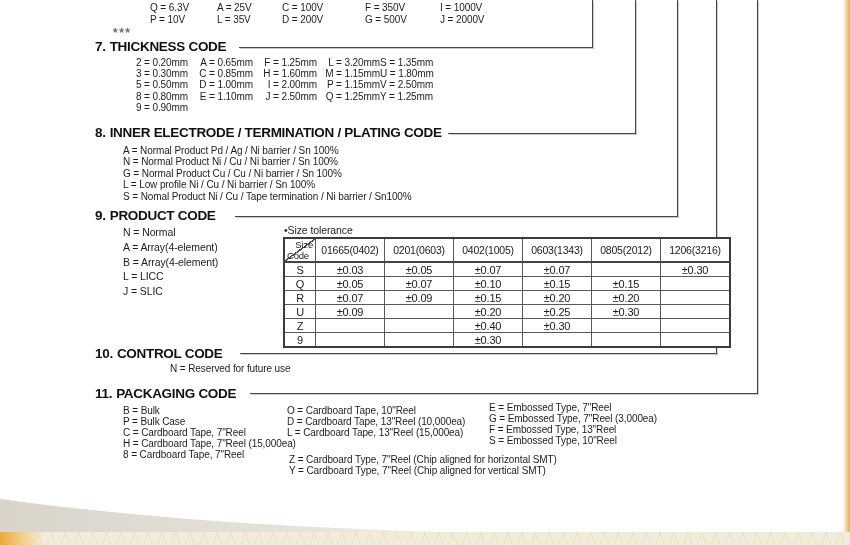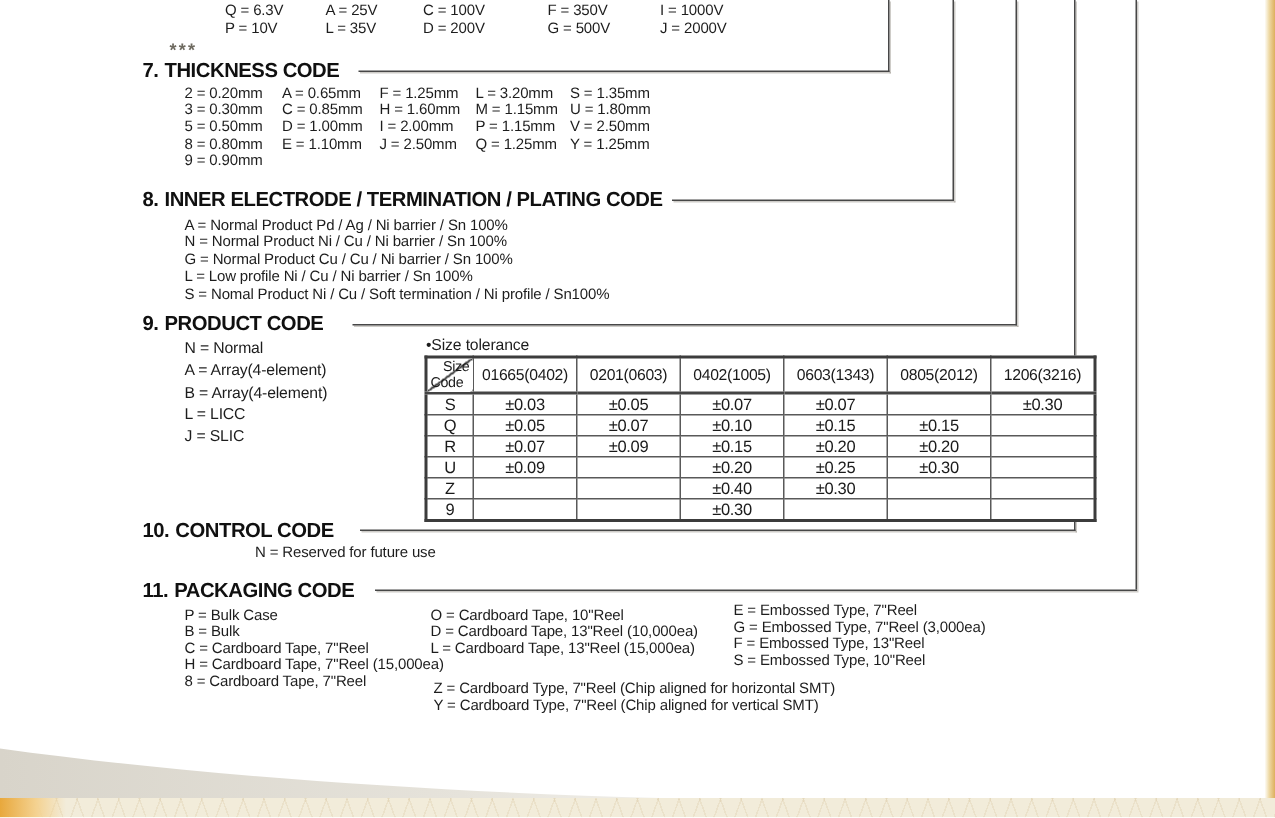--- a/index.html
+++ b/index.html
@@ -23,21 +23,21 @@
   .vgrid{left:150px;top:2px;}
   .vgrid .grow{height:11.5px;line-height:11.5px;}
   .vgrid .gcell{display:inline-block;}
   .vgrid .gcell:nth-child(1){width:67px;}
   .vgrid .gcell:nth-child(2){width:65px;}
   .vgrid .gcell:nth-child(3){width:83px;}
   .vgrid .gcell:nth-child(4){width:75px;}
   
   .tgrid{left:123px;top:57px;}
   .tgrid .grow{height:11.2px;line-height:11.2px;}
-  .tgrid .gcell{display:inline-block;}
+  .tgrid .gcell{display:inline-block;text-align:right;}
   .tgrid .gcell:nth-child(1){width:65px;}
   .tgrid .gcell:nth-child(2){width:65px;}
   .tgrid .gcell:nth-child(3){width:64px;}
   .tgrid .gcell:nth-child(4){width:63px;}
   .stars{position:absolute;left:113px;top:26px;font-size:12px;font-weight:bold;letter-spacing:1.5px;color:#6e6a60;}
   
   .list8{left:123px;top:145px;}
   .list8 .li{height:11.4px;line-height:11.4px;}
   .list9{left:123px;top:225px;font-size:10.5px;}
   .list9 .li{height:14.8px;line-height:14.8px;}
@@ -163,21 +163,21 @@
     </div>
 
   <div class="sec-head" style="left:95px;top:125px;">
     <span class="num">8.</span><span>INNER ELECTRODE / TERMINATION / PLATING CODE</span>
   </div>
   <div class="list list8">
       <div class="li">A = Normal Product Pd / Ag / Ni barrier / Sn 100%</div>
       <div class="li">N = Normal Product Ni / Cu / Ni barrier / Sn 100%</div>
       <div class="li">G = Normal Product Cu / Cu / Ni barrier / Sn 100%</div>
       <div class="li">L = Low profile Ni / Cu / Ni barrier / Sn 100%</div>
-      <div class="li">S = Nomal Product Ni / Cu / Soft termination / Ni profile / Sn100%</div>
+      <div class="li">S = Nomal Product Ni / Cu / Tape termination / Ni barrier / Sn100%</div>
     </div>
 
   <div class="sec-head" style="left:95px;top:208px;">
     <span class="num">9.</span><span>PRODUCT CODE</span>
   </div>
   <div class="list list9">
       <div class="li">N = Normal</div>
       <div class="li">A = Array(4-element)</div>
       <div class="li">B = Array(4-element)</div>
       <div class="li">L = LICC</div>
@@ -262,22 +262,22 @@
     <span class="num">10.</span><span>CONTROL CODE</span>
   </div>
   <div class="list ctrl">
       <div class="li">N = Reserved for future use</div>
     </div>
 
   <div class="sec-head" style="left:95px;top:386px;">
     <span class="num">11.</span><span>PACKAGING CODE</span>
   </div>
   <div class="list pk1">
+      <div class="li">B = Bulk</div>
       <div class="li">P = Bulk Case</div>
-      <div class="li">B = Bulk</div>
       <div class="li">C = Cardboard Tape, 7"Reel</div>
       <div class="li">H = Cardboard Tape, 7"Reel (15,000ea)</div>
       <div class="li">8 = Cardboard Tape, 7"Reel</div>
     </div>
   <div class="list pk2">
       <div class="li">O = Cardboard Tape, 10"Reel</div>
       <div class="li">D = Cardboard Tape, 13"Reel (10,000ea)</div>
       <div class="li">L = Cardboard Tape, 13"Reel (15,000ea)</div>
     </div>
   <div class="list pk2b">

